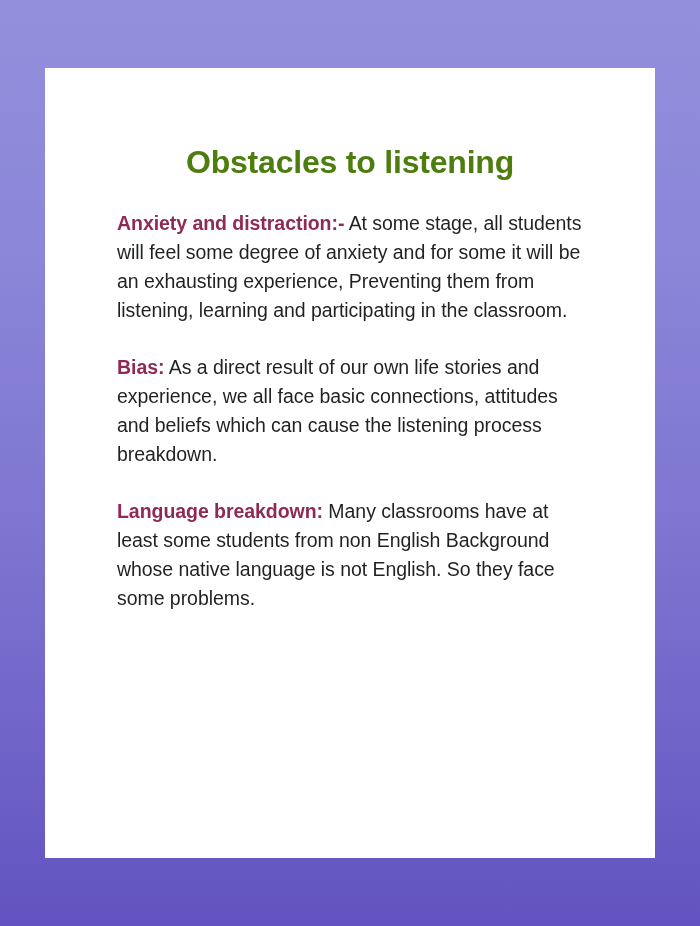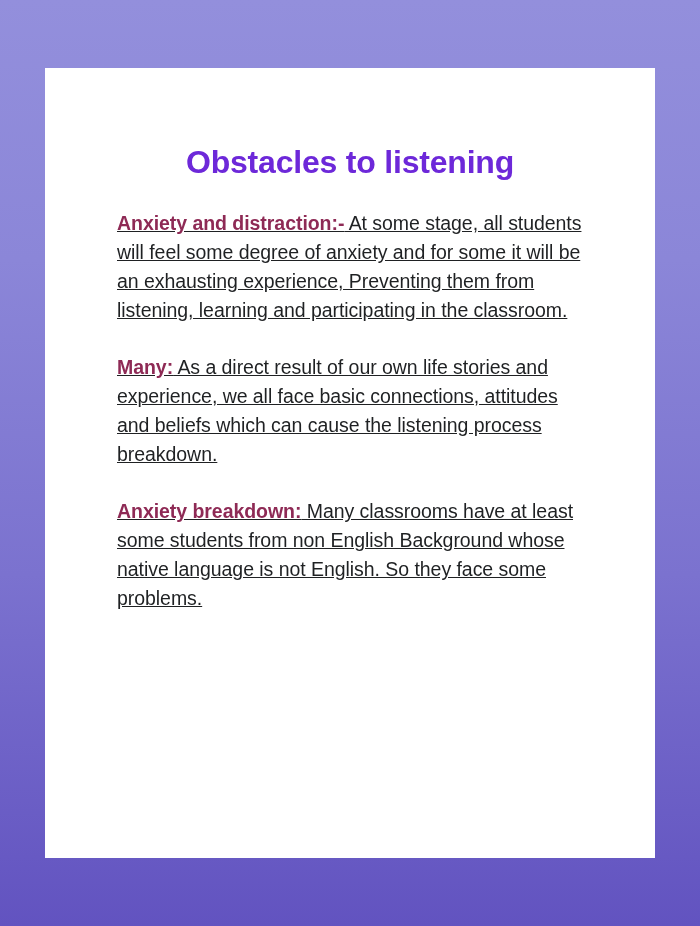--- a/index.html
+++ b/index.html
@@ -39,31 +39,30 @@
     width: 466px;
   }
 
   #slide-title {
     margin: 0;
     padding-top: 75px;
     text-align: center;
     font-size: 32px;
     font-weight: bold;
     letter-spacing: -0.2px;
-    color: #6d28d9;
+    color: #4d7c0f;
     line-height: 1.2;
   }
 
   .body-block {
     margin-top: 28px;
     font-size: 19.5px;
     line-height: 29px;
     color: #1f2123;
     letter-spacing: -0.05px;
-    text-decoration: underline;
   }
 
   .body-block + .body-block {
     margin-top: 28px;
   }
 
   .run-in-heading {
     font-weight: bold;
     color: #8e2a55;
   }
@@ -80,23 +79,23 @@
   <div id="content-card">
     <div class="card-inner">
 
       <h1 id="slide-title">Obstacles to listening</h1>
 
       <p class="body-block">
         <span class="run-in-heading">Anxiety and distraction:-</span><span class="body-text"> At some stage, all students will feel some degree of anxiety and for some it will be an exhausting experience, Preventing them from listening, learning and participating in the classroom.</span>
       </p>
 
       <p class="body-block">
-        <span class="run-in-heading">Many:</span><span class="body-text"> As a direct result of our own life stories and experience, we all face basic connections, attitudes and beliefs which can cause the listening process breakdown.</span>
+        <span class="run-in-heading">Bias:</span><span class="body-text"> As a direct result of our own life stories and experience, we all face basic connections, attitudes and beliefs which can cause the listening process breakdown.</span>
       </p>
 
       <p class="body-block">
-        <span class="run-in-heading">Anxiety breakdown:</span><span class="body-text"> Many classrooms have at least some students from non English Background whose native language is not English. So they face some problems.</span>
+        <span class="run-in-heading">Language breakdown:</span><span class="body-text"> Many classrooms have at least some students from non English Background whose native language is not English. So they face some problems.</span>
       </p>
 
     </div>
   </div>
 
 </div>
 
 </body></html>

